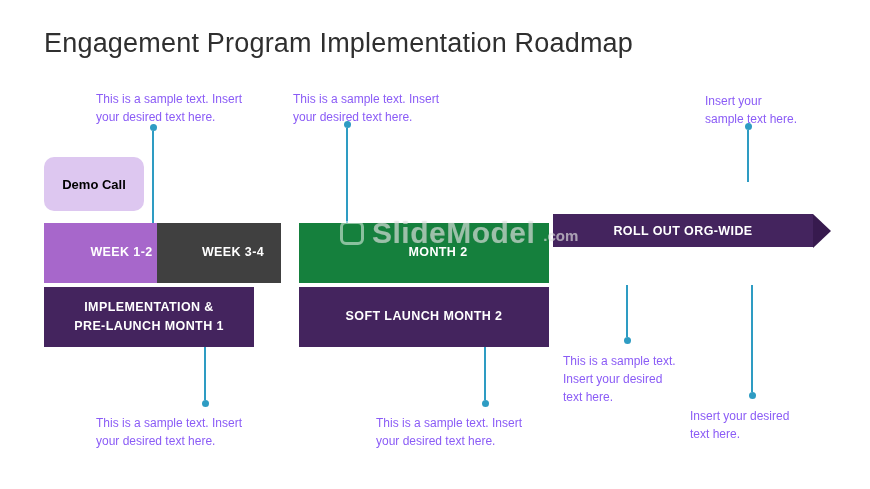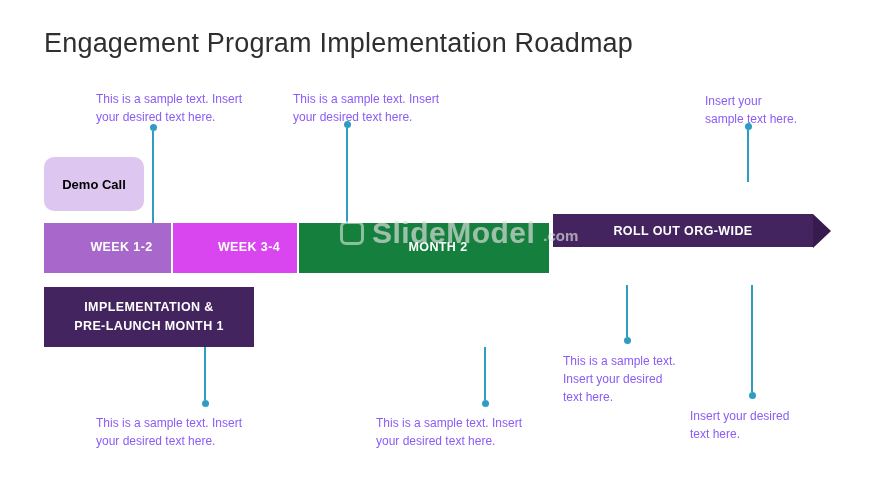--- a/index.html
+++ b/index.html
@@ -38,24 +38,24 @@
   .rollout-body { position:absolute; left:0; top:0; right:18px; height:100%; background:#44245e;
                   color:#ffffff; font-weight:bold; font-size:12.5px; letter-spacing:0.4px;
                   display:flex; align-items:center; justify-content:center; }
   .rollout-head { position:absolute; right:0; top:0; width:0; height:0;
                   border-top:17px solid transparent; border-bottom:17px solid transparent;
                   border-left:18px solid #371a4e; }
 
   .bar { position:absolute; display:flex; align-items:center; justify-content:center;
          color:#ffffff; font-weight:bold; font-size:12.5px; text-align:center;
          letter-spacing:0.4px; white-space:pre-line; line-height:1.55; }
-  .row1 { top:223px; height:50px;padding-left:28px; }
+  .row1 { top:223px; height:60px;padding-left:28px; }
   .row2 { top:287px; height:60px; }
   #bar-week12  { left:44px;  width:127px; background:#a767cb; }
-  #bar-week34  { left:173px; width:124px; background:#d946ef; }
+  #bar-week34  { left:157px; width:124px; background:#404040; }
   #bar-month2  { left:299px; width:250px; background:#15803d; }
   #bar-3months { left:553px; width:250px; background:#7d3f9b; }
   #bar-impl    { left:44px;  width:210px; background:#44245e; }
   #bar-soft    { left:299px; width:250px; background:#44245e; }
 
   .watermark { position:absolute; left:340px; top:216px; display:flex; align-items:center;
                gap:8px; z-index:5; pointer-events:none; color:rgba(255,255,255,0.5);
                text-shadow:0 0 1px rgba(130,130,130,0.35); }
   .mark-icon { width:24px; height:24px; border:3px solid rgba(255,255,255,0.5); border-radius:6px; }
   .mark-text { font-size:30px; font-weight:bold; letter-spacing:0.5px; }
@@ -112,20 +112,21 @@
     <div class="rollout-body">ROLL OUT ORG-WIDE</div>
     <div class="rollout-head"></div>
   </div>
 
   <div class="bar row1" id="bar-week12">WEEK 1-2</div>
   <div class="bar row1" id="bar-week34">WEEK 3-4</div>
   <div class="bar row1" id="bar-month2">MONTH 2</div>
 
   <div class="bar row2" id="bar-impl">IMPLEMENTATION &amp;
 PRE-LAUNCH MONTH 1</div>
+  <div class="bar row2" id="bar-soft">SOFT LAUNCH MONTH 2</div>
 
   <div class="watermark">
     <span class="mark-icon"></span>
     <span class="mark-text">SlideModel</span>
     <span class="mark-suffix">.com</span>
   </div>
 
 </div>
 
 </body></html>

